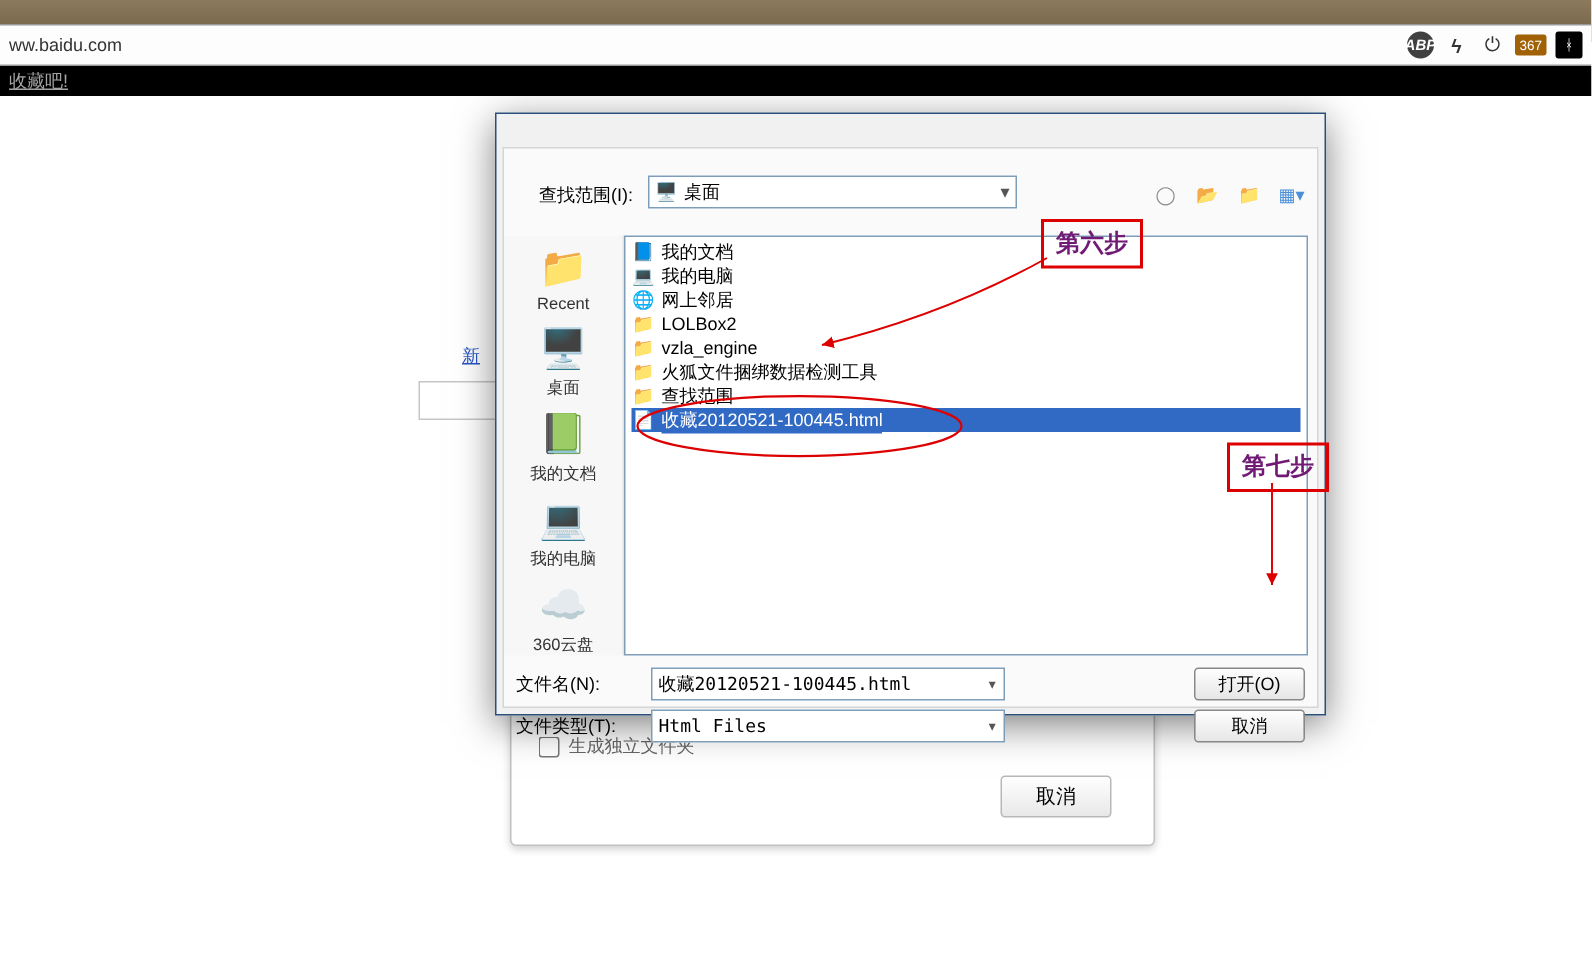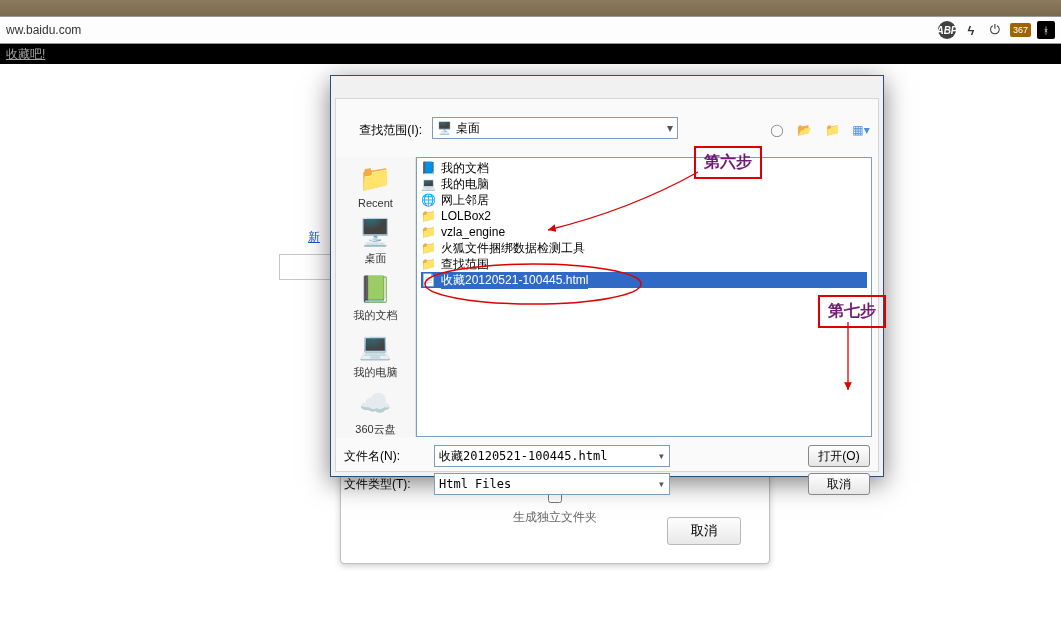--- a/index.html
+++ b/index.html
@@ -14,21 +14,21 @@
     .ico-power { color:#333; }
     .ico-dev { background:#a16207; color:#fff; font-size:9px; padding:0 3px; border-radius:2px; width:auto; height:14px; }
     .ico-bt { background:#000; color:#fff; font-size:10px; border-radius:2px; }
     .bookmark-strip { position:absolute; top:44px; left:0; right:0; height:20px; background:#000; color:#fff; display:flex; align-items:center; padding:0 6px; }
     .bookmark-strip span { text-decoration:underline; color:#a3a3a3; }
     .page-bg { position:absolute; top:64px; left:0; right:0; bottom:0; background:#fff; }
     .blue-link { position:absolute; top:229px; left:308px; color:#2a56c6; text-decoration:underline; }
     .inp1 { position:absolute; top:254px; left:279px; width:200px; height:26px; border:1px solid #c6c6c6; background:#fff; }
     
     .lower-dialog { position:absolute; top:474px; left:340px; width:430px; height:90px; background:#fff; border:1px solid #c0c0c0; border-radius:0 0 4px 4px; box-shadow:0 2px 6px rgba(0,0,0,.2); }
-    .chk-line { display:flex; align-items:center; gap:6px; margin:14px 18px;flex-direction:column; }
+    .chk-line { display:flex; align-items:center; gap:6px; margin:14px 18px; }
     .chk-line input { width:14px; height:14px; }
     .chk-line label { color:#666; }
     .btn-cancel2 { position:absolute; right:28px; bottom:18px; width:74px; height:28px; border:1px solid #b8b8b8; background:linear-gradient(#fefefe,#e8e8e8); border-radius:3px; }
     
     .open-dialog { position:absolute; top:75px; left:330px; width:554px; height:402px; background:#f1f1f1; border:1px solid #2b4f7a; box-shadow:0 6px 24px rgba(0,0,0,.5); }
     .titlebar { height:22px; background:linear-gradient(#2f5c9c,#1d3a66 50%,#0f1f37); color:#fff; display:flex; align-items:center; padding:0 6px; font-size:12px; }
     .titlebar .spacer { flex:1; }
     .close-btn { width:44px; height:16px; background:linear-gradient(#555,#222); border:1px solid #666; border-radius:3px; color:#fff; display:flex; align-items:center; justify-content:center; font-size:11px; }
     .body { position:absolute; top:22px; left:4px; right:4px; bottom:4px; background:#fafafa; border:1px solid #d5d5d5; display:flex; flex-direction:column; }
     .lookin-row { display:flex; align-items:flex-end; padding:18px 8px; gap:10px; }
@@ -47,21 +47,21 @@
     .fic { width:16px; height:14px; display:inline-flex; align-items:center; justify-content:center; }
     .folder { color:#e3b645; }
     .selrow { background:#316ac5; color:#fff; }
     .selrow .fname { background:#316ac5; }
     .bottom { padding:2px 8px 6px; }
     .brow { display:flex; align-items:center; gap:12px; margin-top:6px; }
     .blbl { width:78px; text-align:left; }
     .combo2 { height:22px; border:1px solid #7e9db9; background:#fff; display:flex; align-items:center; padding:0 4px; font-family:Tahoma, monospace; }
     .combo2.w1 { width:236px; }
     .combo2 .combo-drop { margin-left:auto; }
-    .dlg-btn { width:62px; height:22px; border:1px solid #888; background:linear-gradient(#fefefe,#e6e6e6); border-radius:3px; font-size:12px; }
+    .dlg-btn { width:74px; height:22px; border:1px solid #888; background:linear-gradient(#fefefe,#e6e6e6); border-radius:3px; font-size:12px; }
     .brow .dlg-btn { margin-left:auto; }
     .ro-row { display:flex; align-items:center; gap:4px; margin:8px 0 0 96px; }
     .ro-row input { width:13px; height:13px; }
 
     
     .anno-box { position:absolute; border:2px solid #d00; color:#701a75; background:#fff0; font-size:16px; font-weight:bold; display:flex; align-items:center; justify-content:center; padding:4px 8px; }
     .anno6 { top:146px; left:694px; }
     .anno7 { top:295px; left:818px; }
     svg.arrow { position:absolute; pointer-events:none; }
   </style>

